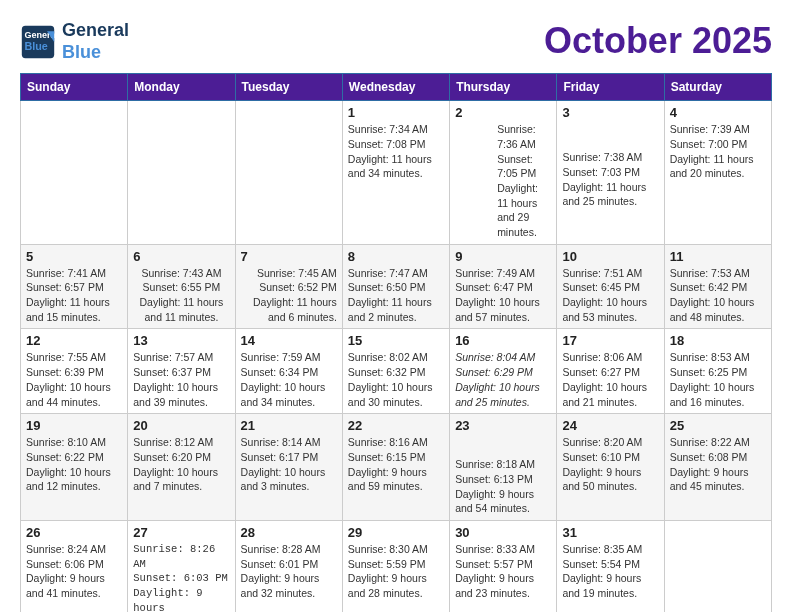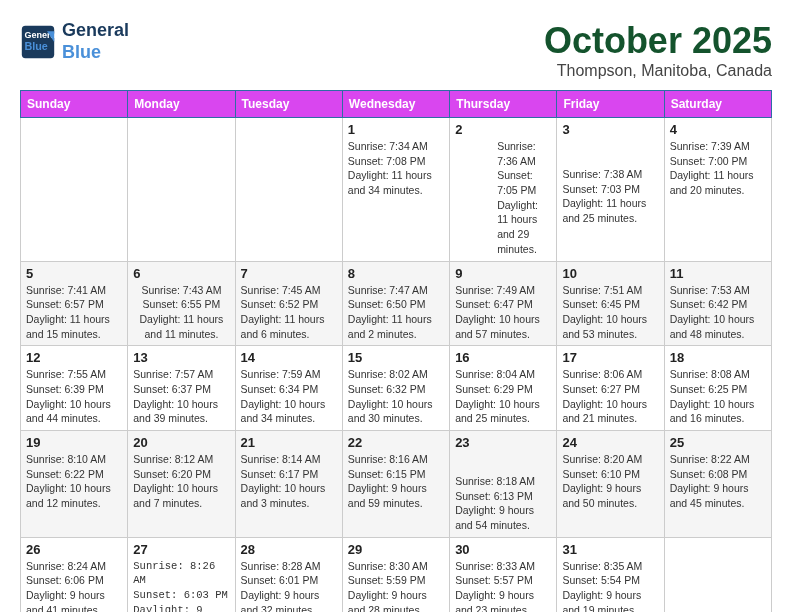--- a/index.html
+++ b/index.html
@@ -33,21 +33,21 @@
     .logo-icon {
       width: 36px;
       height: 36px;
     }
     .title-area {
       text-align: right;
     }
     .month-title {
       font-size: 36px;
       font-weight: bold;
-      color: #14532d;
+      color: #4c1d95;
     }
     .location-title {
       font-size: 16px;
       color: #444;
     }
     table {
       width: 100%;
       border-collapse: collapse;
       font-size: 11px;
     }
@@ -80,41 +80,40 @@
     }
     .empty-cell {
       background: #f9f9f9;
     }
     tr:nth-child(even) td {
       background: #f5f5f5;
     }
     tr:nth-child(odd) td {
       background: #ffffff;
     }
-    thead tr th { background: #d946ef; }
+    thead tr th { background: #4c1d95; }
   </style>
 </head>
 <body>
 
 <div class="header-area">
   <div class="logo">
     <svg class="logo-icon" viewBox="0 0 40 40">
       <rect x="2" y="2" width="36" height="36" rx="4" fill="#1a3a5c"></rect>
       <text x="5" y="16" font-size="10" fill="white" font-family="Arial" font-weight="bold">General</text>
       <text x="5" y="29" font-size="12" fill="#4a90d9" font-family="Arial" font-weight="bold">Blue</text>
       <polygon points="30,8 38,8 38,20" fill="#4a90d9"></polygon>
     </svg>
     <div>
       <div class="logo-text">General</div>
       <div class="logo-text"><span>Blue</span></div>
     </div>
   </div>
   <div class="title-area">
     <div class="month-title">October 2025</div>
-    <div class="location-title">Thompson, Manitoba, Canada</div>
   </div>
 </div>
 
 <table>
   <thead>
     <tr>
     <th>Sunday</th>
         <th>Monday</th>
         <th>Tuesday</th>
         <th>Wednesday</th>
@@ -167,21 +166,21 @@
         </td>
         <td>
           <div class="day-number">6</div>
           <div class="day-info" style="white-space: pre-line; text-align: center;">Sunrise: 7:43 AM
 Sunset: 6:55 PM
 Daylight: 11 hours
 and 11 minutes.</div>
         </td>
         <td>
           <div class="day-number">7</div>
-          <div class="day-info" style="white-space: pre-line;">Sunrise: 7:45 AM
+          <div class="day-info" style="white-space: pre-line; text-align: right;">Sunrise: 7:45 AM
 Sunset: 6:52 PM
 Daylight: 11 hours
 and 6 minutes.</div>
         </td>
         <td>
           <div class="day-number">8</div>
           <div class="day-info" style="white-space: pre-line;">Sunrise: 7:47 AM
 Sunset: 6:50 PM
 Daylight: 11 hours
 and 2 minutes.</div>
@@ -232,35 +231,35 @@
         </td>
         <td>
           <div class="day-number">15</div>
           <div class="day-info" style="white-space: pre-line;">Sunrise: 8:02 AM
 Sunset: 6:32 PM
 Daylight: 10 hours
 and 30 minutes.</div>
         </td>
         <td>
           <div class="day-number">16</div>
-          <div class="day-info" style="white-space: pre-line;">Sunrise: 8:04 AM
+          <div class="day-info" style="white-space: pre-line; font-style: italic;">Sunrise: 8:04 AM
 Sunset: 6:29 PM
 Daylight: 10 hours
 and 25 minutes.</div>
         </td>
         <td>
           <div class="day-number">17</div>
           <div class="day-info" style="white-space: pre-line;">Sunrise: 8:06 AM
 Sunset: 6:27 PM
 Daylight: 10 hours
 and 21 minutes.</div>
         </td>
         <td>
           <div class="day-number">18</div>
-          <div class="day-info" style="white-space: pre-line;">Sunrise: 8:08 AM
+          <div class="day-info" style="white-space: pre-line;">Sunrise: 8:53 AM
 Sunset: 6:25 PM
 Daylight: 10 hours
 and 16 minutes.</div>
         </td>
       </tr>
       <tr>
         <td>
           <div class="day-number">19</div>
           <div class="day-info" style="white-space: pre-line;">Sunrise: 8:10 AM
 Sunset: 6:22 PM

